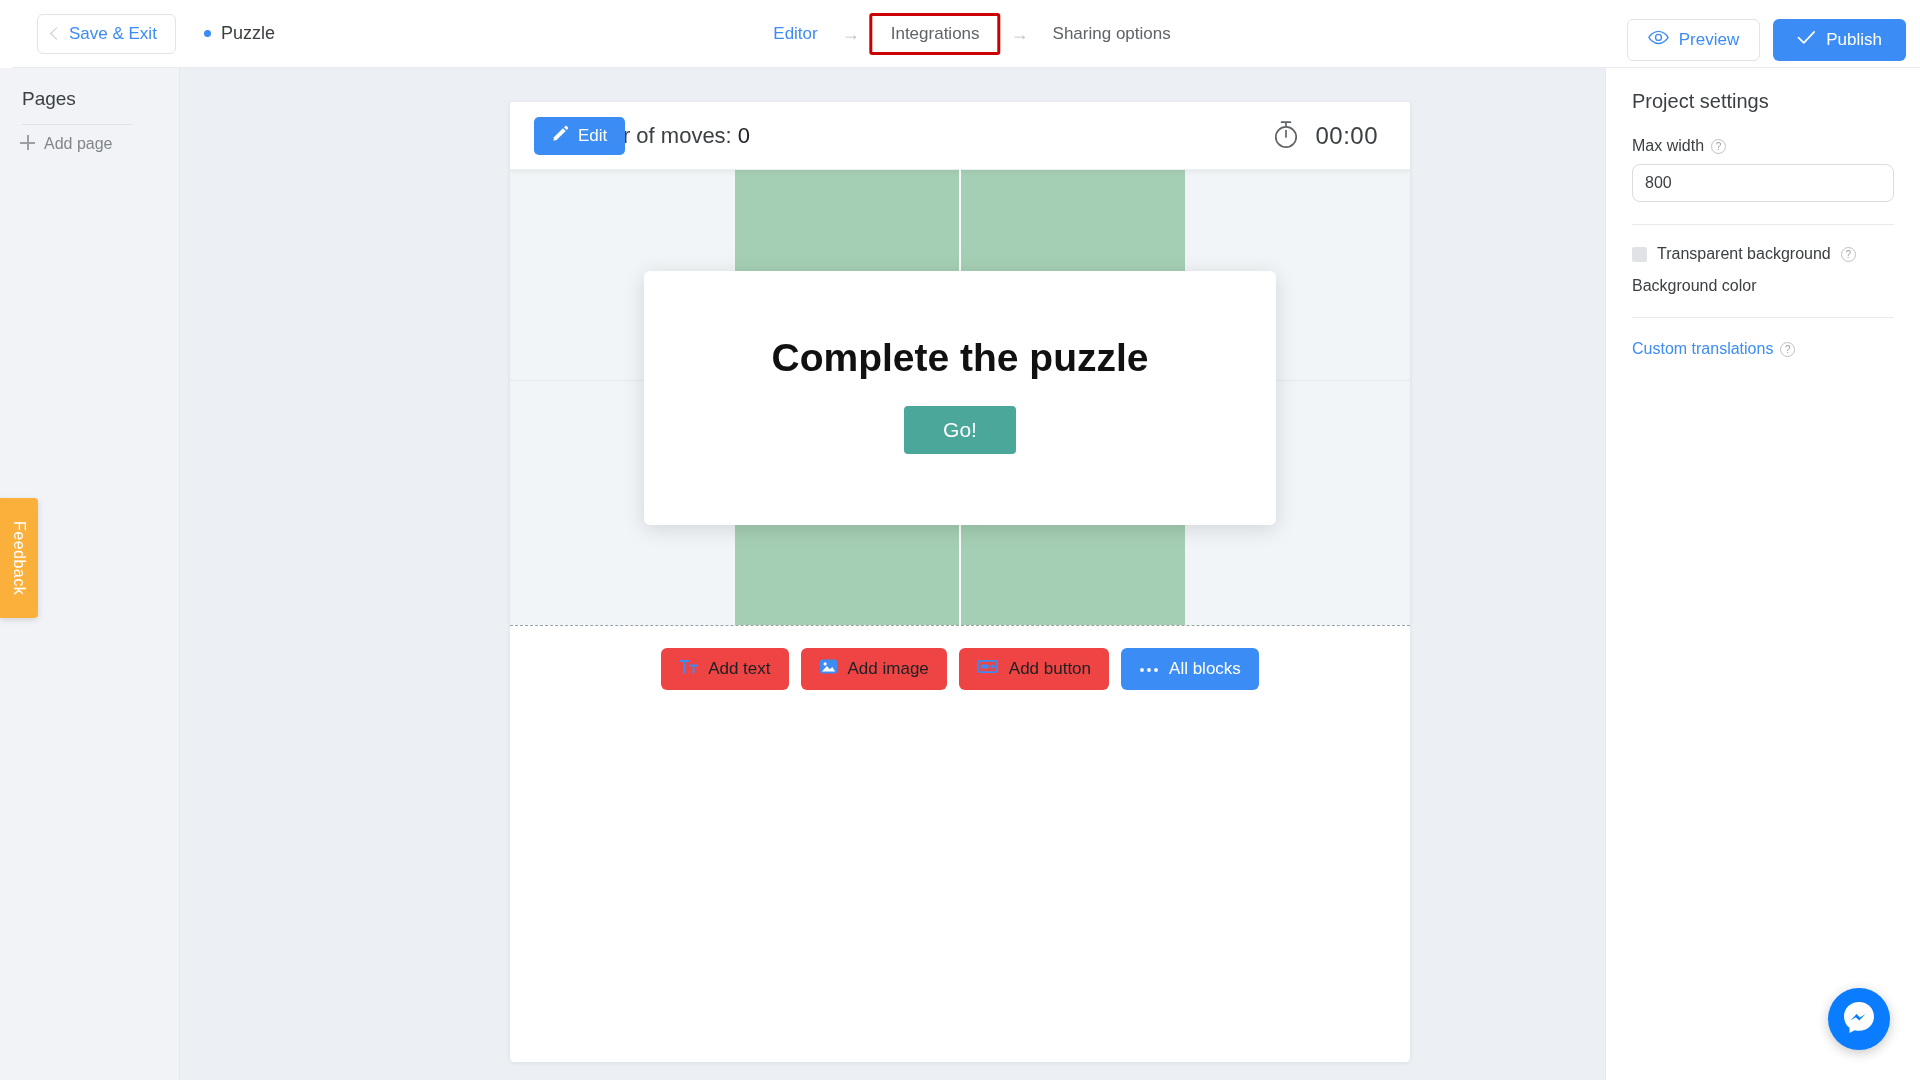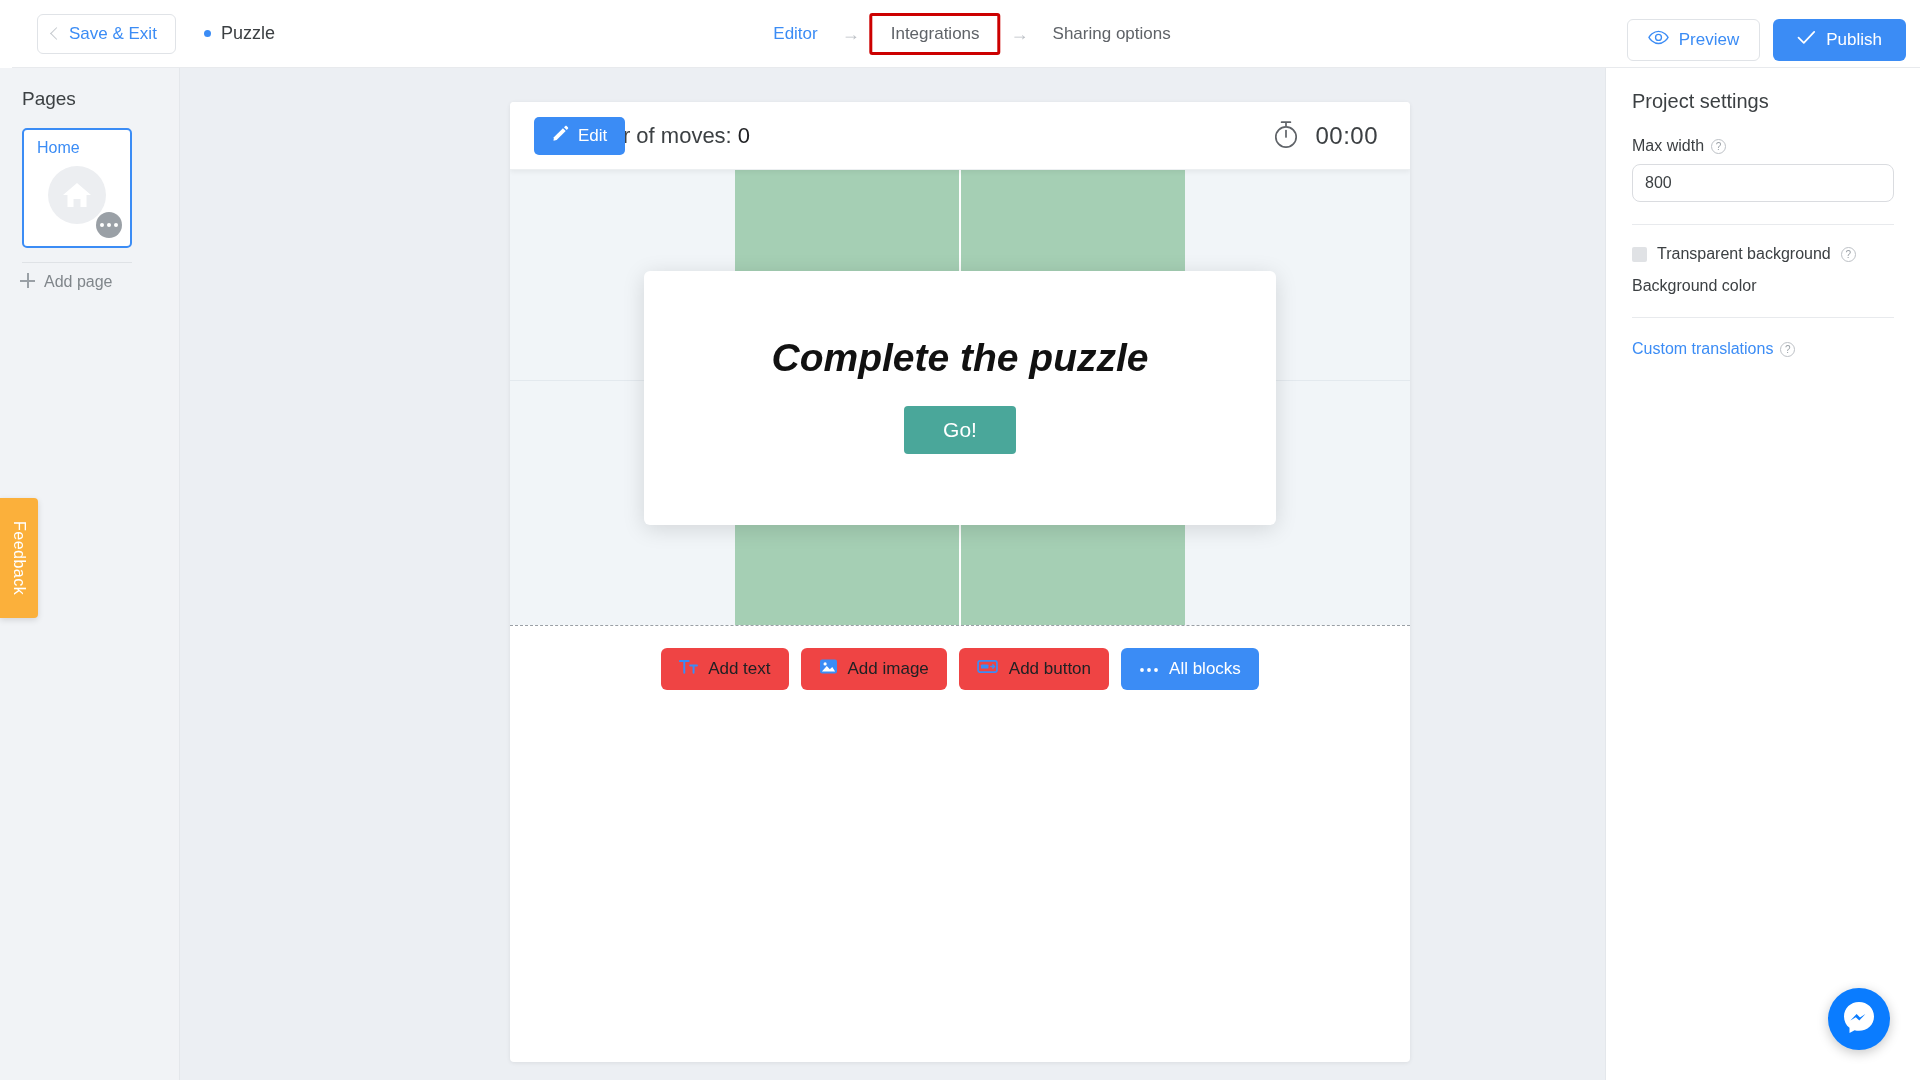--- a/index.html
+++ b/index.html
@@ -272,21 +272,20 @@
     width: 632px; height: 254px;
     background: #ffffff; border-radius: 6px;
     box-shadow: 0 4px 22px rgba(0,0,0,.13);
     display: flex; flex-direction: column;
     align-items: center; justify-content: center;
     pointer-events: auto;
   }
   .modal-title {
     font-size: 39px; font-weight: bold; color: #111;
     margin-top: -6px;
-    font-style: italic;
   }
   .modal-go {
     margin-top: 26px;
     width: 112px; height: 48px;
     background: #4aa79a; color: #fff;
     border: none; border-radius: 4px;
     font-size: 21px; cursor: pointer;
     font-family: "Liberation Sans", sans-serif;
   }
 
@@ -397,33 +396,20 @@
         </svg>
       </span>
       <span>Publish</span>
     </div>
   </div>
 </div>
 
 <div class="sidebar">
   <div class="pages-title">Pages</div>
 
-  <div class="page-thumb">
-    <div class="page-thumb-label">Home</div>
-    <div class="home-circle">
-      <svg width="32" height="30" viewBox="0 0 32 30">
-        <path d="M16 3 L30 15 L25.5 15 L25.5 27 L19.5 27 L19.5 19 L12.5 19 L12.5 27 L6.5 27 L6.5 15 L2 15 Z" fill="#ffffff"></path>
-      </svg>
-    </div>
-    <div class="dots-badge">
-      <i></i>
-      <i></i>
-      <i></i>
-    </div>
-  </div>
 
   <div class="add-page-sep"></div>
 
   <div class="add-page">
     <span class="plus-ico"></span>
     <span>Add page</span>
   </div>
 </div>
 
 <div class="feedback-tab">

